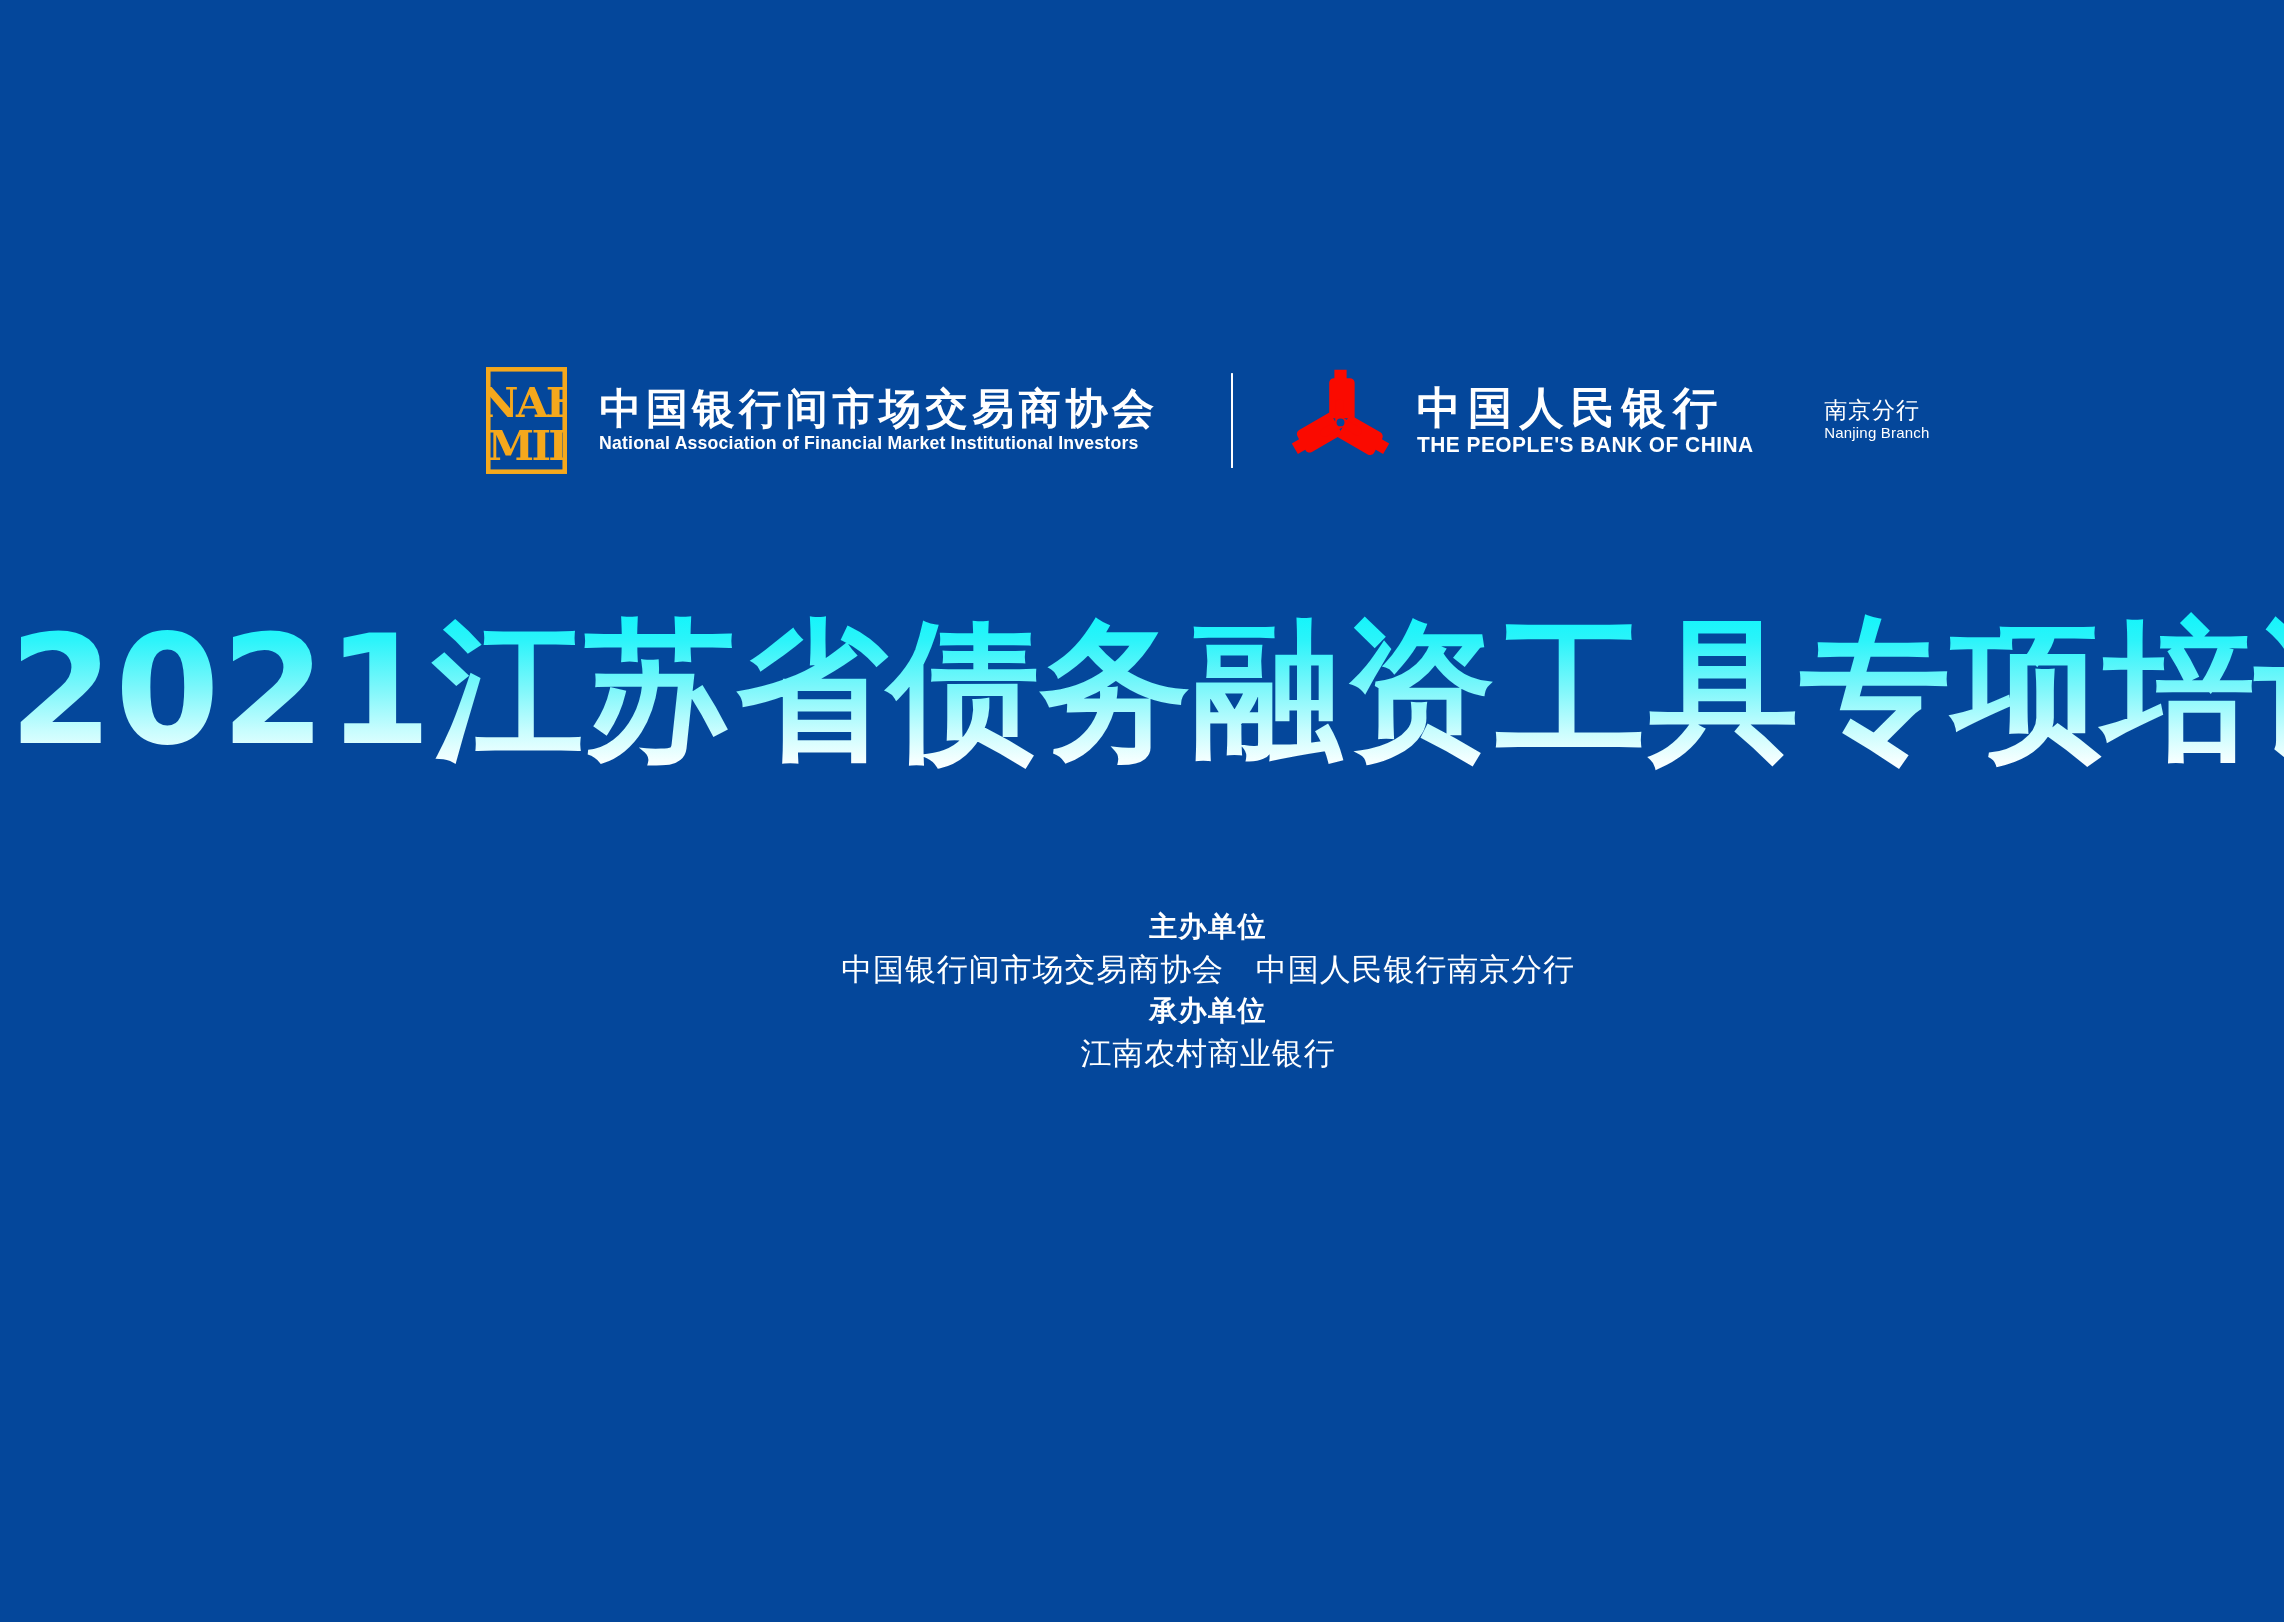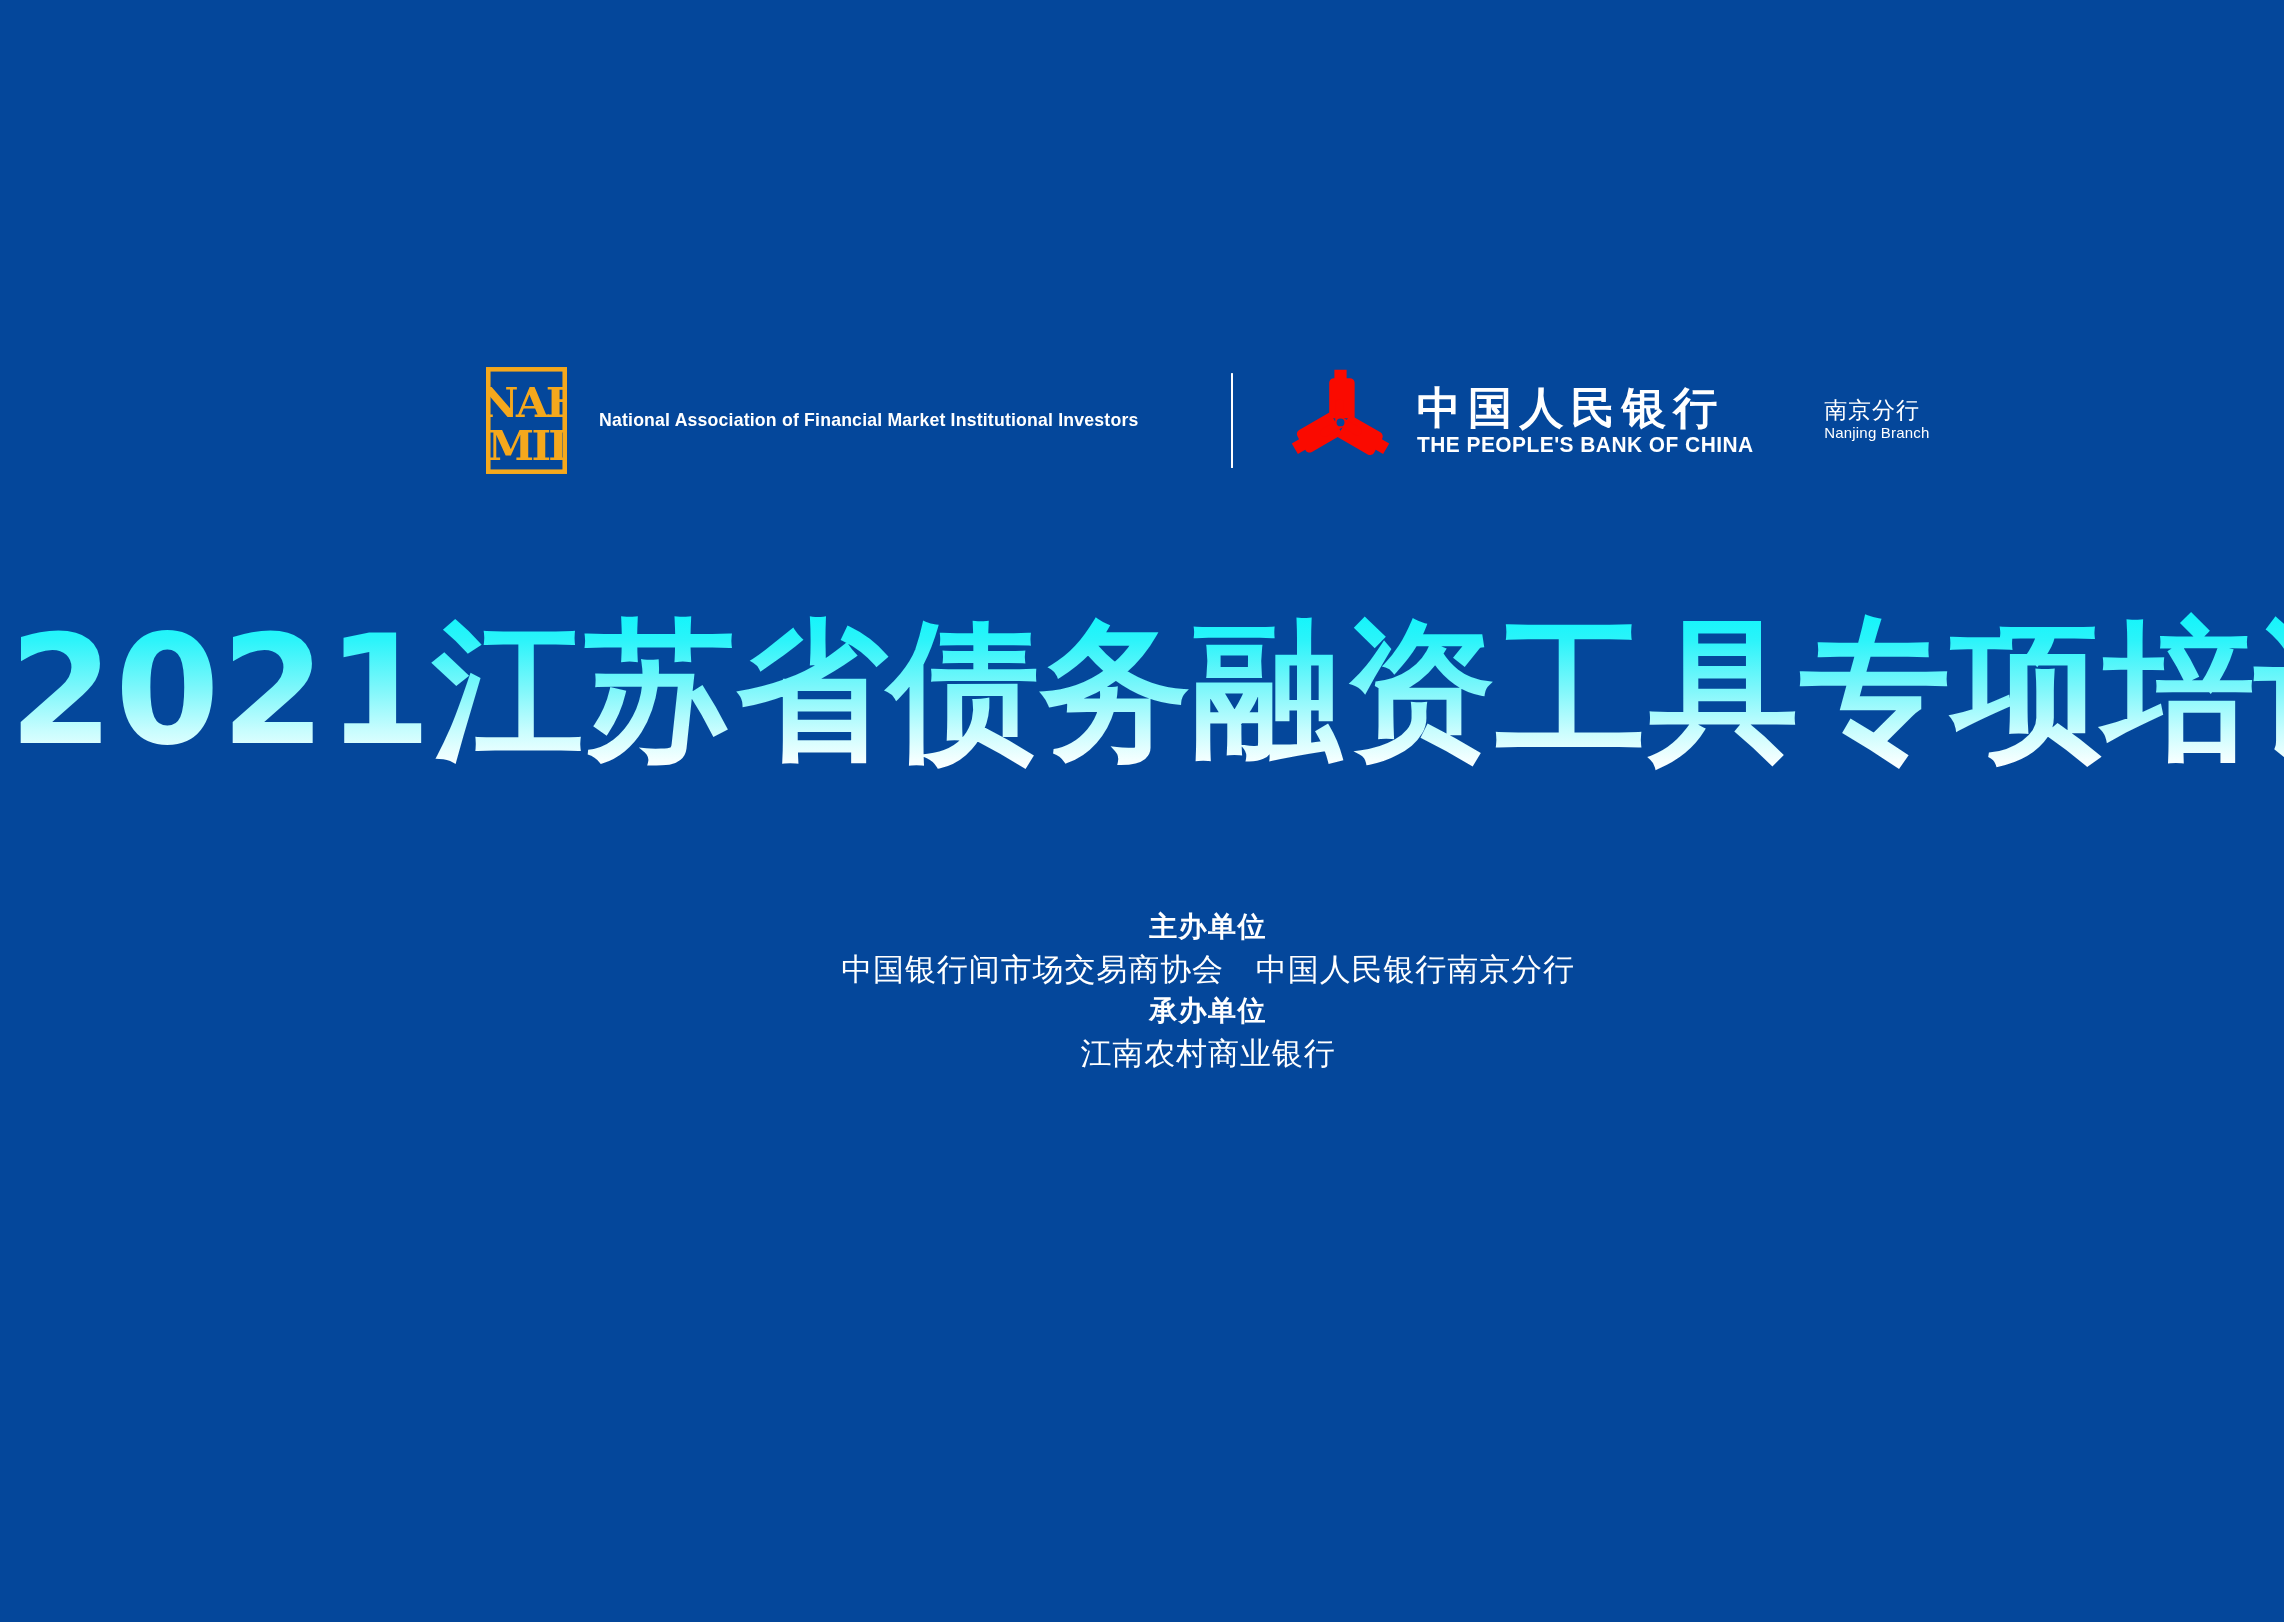--- a/index.html
+++ b/index.html
@@ -210,20 +210,21 @@
       <svg viewBox="0 0 178 235" xmlns="http://www.w3.org/2000/svg">
         <rect x="5" y="5" width="168" height="225" fill="none" stroke="#F5A81C" stroke-width="10"></rect>
         <g fill="#F5A81C" font-family="DejaVu Serif, Liberation Serif, serif" font-weight="700">
           <text x="89" y="110" font-size="92" text-anchor="middle" letter-spacing="-6">NAF</text>
           <text x="89" y="205" font-size="92" text-anchor="middle" letter-spacing="-6">MII</text>
         </g>
       </svg>
     </div>
 
     <div class="nafmii-words">
+      <div class="nafmii-cn">中国银行间市场交易商协会</div>
       <div class="nafmii-en">National Association of Financial Market Institutional Investors</div>
     </div>
   </div>
 
   <div class="logo-divider"></div>
 
   <div class="pboc-lockup">
 
     <div class="pboc-mark">
       <svg viewBox="0 0 120 120" xmlns="http://www.w3.org/2000/svg">

